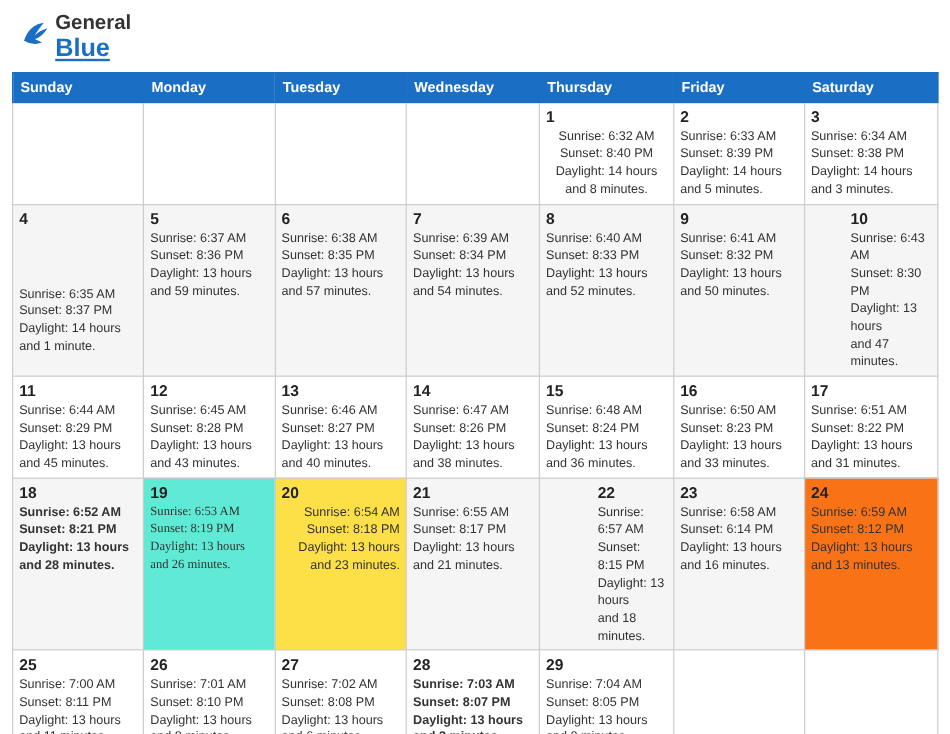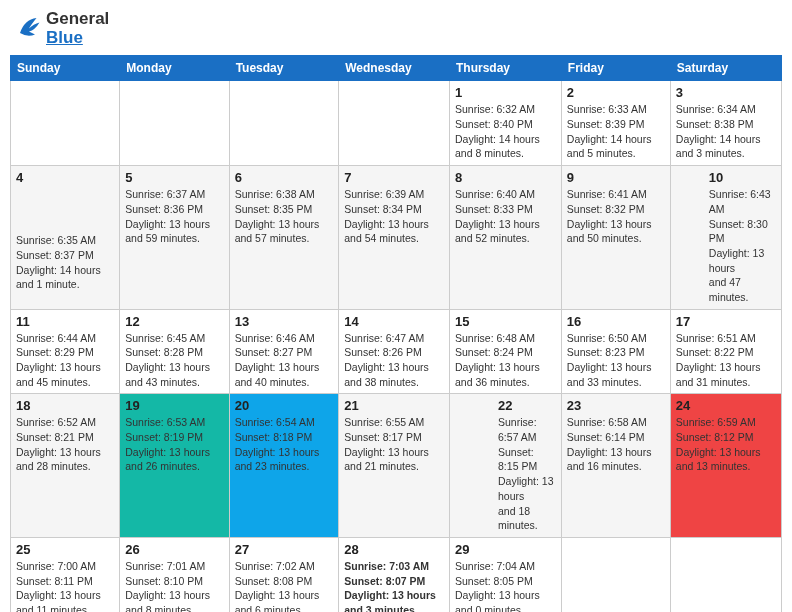--- a/index.html
+++ b/index.html
@@ -87,21 +87,21 @@
 
 <div class="header">
   <div class="logo">
     <div>
       <svg class="logo-bird" viewBox="0 0 40 40" xmlns="http://www.w3.org/2000/svg">
         <path d="M8 28 Q14 10 30 8 Q22 18 20 22 Q26 16 34 14 Q28 24 20 26 Q24 28 28 30 Q18 34 8 28Z" fill="#1a6fc4"></path>
       </svg>
     </div>
     <div>
       <div style="font-size:17px;font-weight:bold;color:#333;line-height:1.1;">General</div>
-      <div style="font-size:17px;font-weight:bold;color:#1a6fc4;line-height:1.1;text-decoration:underline;">Blue</div>
+      <div style="font-size:21px;font-weight:bold;color:#1a6fc4;line-height:1.1;text-decoration:underline;">Blue</div>
     </div>
   </div>
   <div class="title-block">
     <div class="month-year"></div>
     <div class="location"></div>
   </div>
 </div>
 
 <table class="calendar">
   <thead>
@@ -116,21 +116,21 @@
       </tr>
   </thead>
   <tbody id="calendar-body">
       <tr>
         <td class="empty-cell"></td>
         <td class="empty-cell"></td>
         <td class="empty-cell"></td>
         <td class="empty-cell"></td>
         <td>
           <div class="day-number">1</div>
-          <div class="day-info" style="white-space: pre-line;">Sunrise: 6:32 AM
+          <div class="day-info" style="white-space: pre-line; text-align: center;">Sunrise: 6:32 AM
 Sunset: 8:40 PM
 Daylight: 14 hours
 and 8 minutes.</div>
         </td>
         <td>
           <div class="day-number">2</div>
           <div class="day-info" style="white-space: pre-line;">Sunrise: 6:33 AM
 Sunset: 8:39 PM
 Daylight: 14 hours
 and 5 minutes.</div>
@@ -241,35 +241,35 @@
           <div class="day-number">17</div>
           <div class="day-info" style="white-space: pre-line;">Sunrise: 6:51 AM
 Sunset: 8:22 PM
 Daylight: 13 hours
 and 31 minutes.</div>
         </td>
       </tr>
       <tr>
         <td style="background: rgb(245, 245, 245);">
           <div class="day-number">18</div>
-          <div class="day-info" style="white-space: pre-line;">Sunrise: 6:52 AM
+          <div class="day-info" style="white-space: pre-line; font-weight: bold;">Sunrise: 6:52 AM
 Sunset: 8:21 PM
 Daylight: 13 hours
 and 28 minutes.</div>
         </td>
-        <td style="background: #14b8a6;">
+        <td style="background: #5eead4;">
           <div class="day-number">19</div>
-          <div class="day-info" style="white-space: pre-line;">Sunrise: 6:53 AM
+          <div class="day-info" style="white-space: pre-line; font-family: Liberation Serif, serif;">Sunrise: 6:53 AM
 Sunset: 8:19 PM
 Daylight: 13 hours
 and 26 minutes.</div>
         </td>
-        <td style="background: #0ea5e9;">
+        <td style="background: #fde047;">
           <div class="day-number">20</div>
-          <div class="day-info" style="white-space: pre-line;">Sunrise: 6:54 AM
+          <div class="day-info" style="white-space: pre-line; text-align: right;">Sunrise: 6:54 AM
 Sunset: 8:18 PM
 Daylight: 13 hours
 and 23 minutes.</div>
         </td>
         <td style="background: rgb(245, 245, 245);">
           <div class="day-number">21</div>
           <div class="day-info" style="white-space: pre-line;">Sunrise: 6:55 AM
 Sunset: 8:17 PM
 Daylight: 13 hours
 and 21 minutes.</div>
@@ -281,21 +281,21 @@
 Daylight: 13 hours
 and 18 minutes.</div>
         </td>
         <td style="background: rgb(245, 245, 245);">
           <div class="day-number">23</div>
           <div class="day-info" style="white-space: pre-line;">Sunrise: 6:58 AM
 Sunset: 6:14 PM
 Daylight: 13 hours
 and 16 minutes.</div>
         </td>
-        <td style="background: #ef4444;">
+        <td style="background: #f97316;">
           <div class="day-number">24</div>
           <div class="day-info" style="white-space: pre-line;">Sunrise: 6:59 AM
 Sunset: 8:12 PM
 Daylight: 13 hours
 and 13 minutes.</div>
         </td>
       </tr>
       <tr>
         <td>
           <div class="day-number">25</div>

